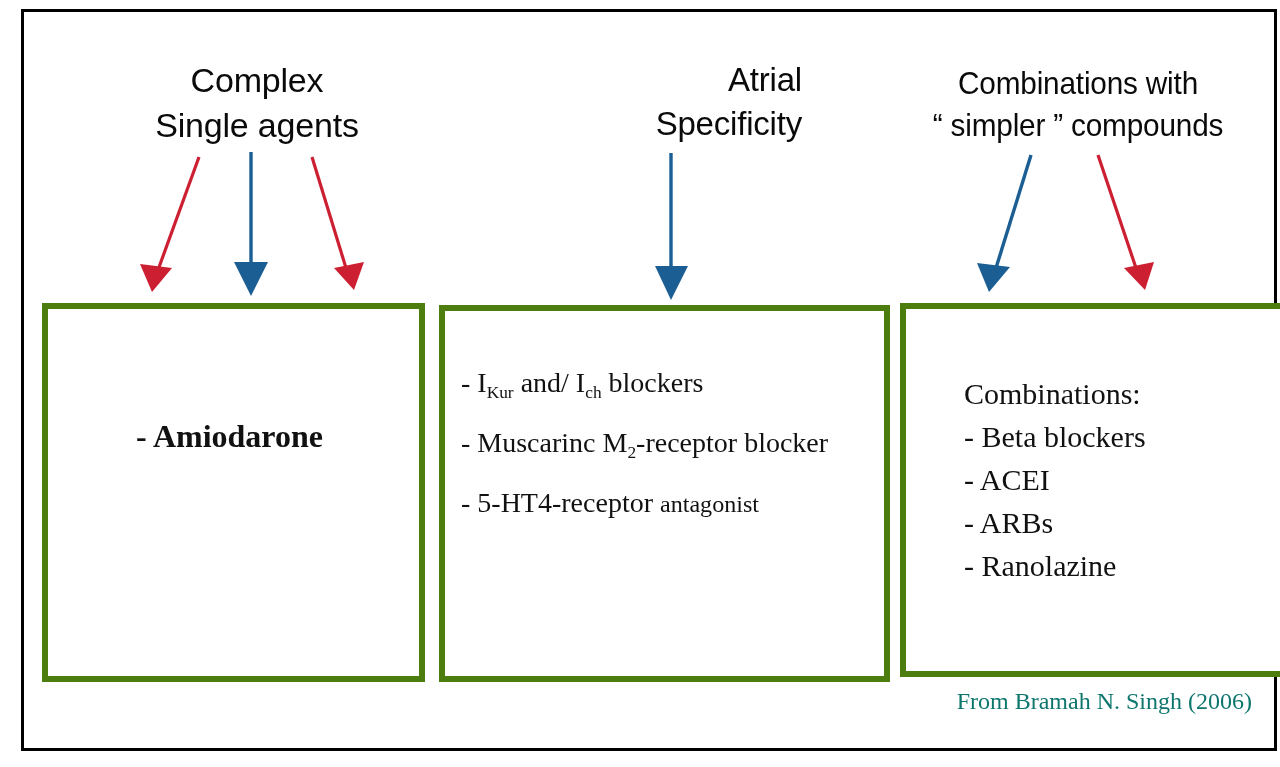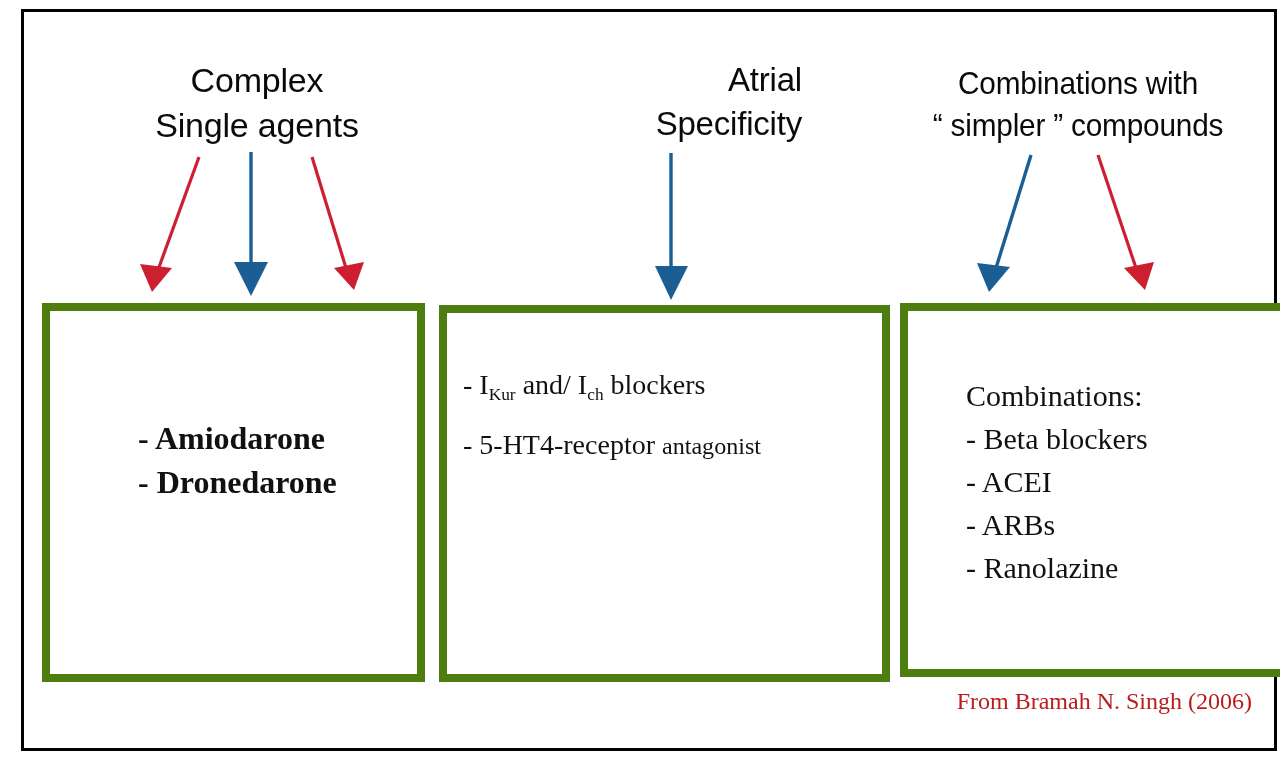--- a/index.html
+++ b/index.html
@@ -64,21 +64,21 @@
     position: absolute;
     left: 0;
     top: 0;
     width: 1280px;
     height: 767px;
     pointer-events: none;
   }
   
   .content-box {
     position: absolute;
-    border: 8px solid #4d7c0f;
+    border: 6px solid #4d7c0f;
     box-sizing: border-box;
     background: #ffffff;
   }
   #box-single-agents  { left: 30px;  top: 303px; width: 383px; height: 379px; }
   #box-atrial         { left: 427px; top: 305px; width: 451px; height: 377px; }
   #box-combinations   { left: 888px; top: 303px; width: 388px; height: 374px; }
 
   .box-list {
     position: absolute;
     left: 0;
@@ -119,21 +119,21 @@
   }
   .smaller { font-size: 0.86em; }
   
   #citation {
     position: absolute;
     left: 890px;
     top: 688px;
     width: 350px;
     text-align: right;
     font-size: 24px;
-    color: #b91c1c;
+    color: #0f766e;
     font-family: "Liberation Serif", "DejaVu Serif", serif;
     white-space: nowrap;
   }
 </style>
 </head>
 <body>
 
 <div id="canvas">
 
   <div id="outer-frame"></div>
@@ -176,32 +176,34 @@
 
     <g>
       <line x1="1086" y1="155" x2="1124" y2="268" stroke="#cc1f32" stroke-width="3.2"></line>
       <polygon points="1133,290 1112,268 1142,262" fill="#cc1f32"></polygon>
     </g>
   </svg>
 
   <div class="content-box" id="box-single-agents">
     <div class="box-list" id="list-single-agents">
       <div class="box-line">- Amiodarone</div>
-      <div class="box-line">- Dronedarone</div>
     </div>
   </div>
 
   <div class="content-box" id="box-atrial">
     <div class="box-list" id="list-atrial">
 
       <div class="box-line">
         <span>- I</span><sub>Kur</sub><span> and/ I</span><sub>ch</sub><span> blockers</span>
       </div>
 
 
+      <div class="box-line">
+        <span>-  Muscarinc M</span><sub>2</sub><span>-receptor blocker</span>
+      </div>
 
       <div class="box-line">
         <span>- 5-HT4-receptor </span><span class="smaller">antagonist</span>
       </div>
 
     </div>
   </div>
 
   <div class="content-box" id="box-combinations">
     <div class="box-list" id="list-combinations">

